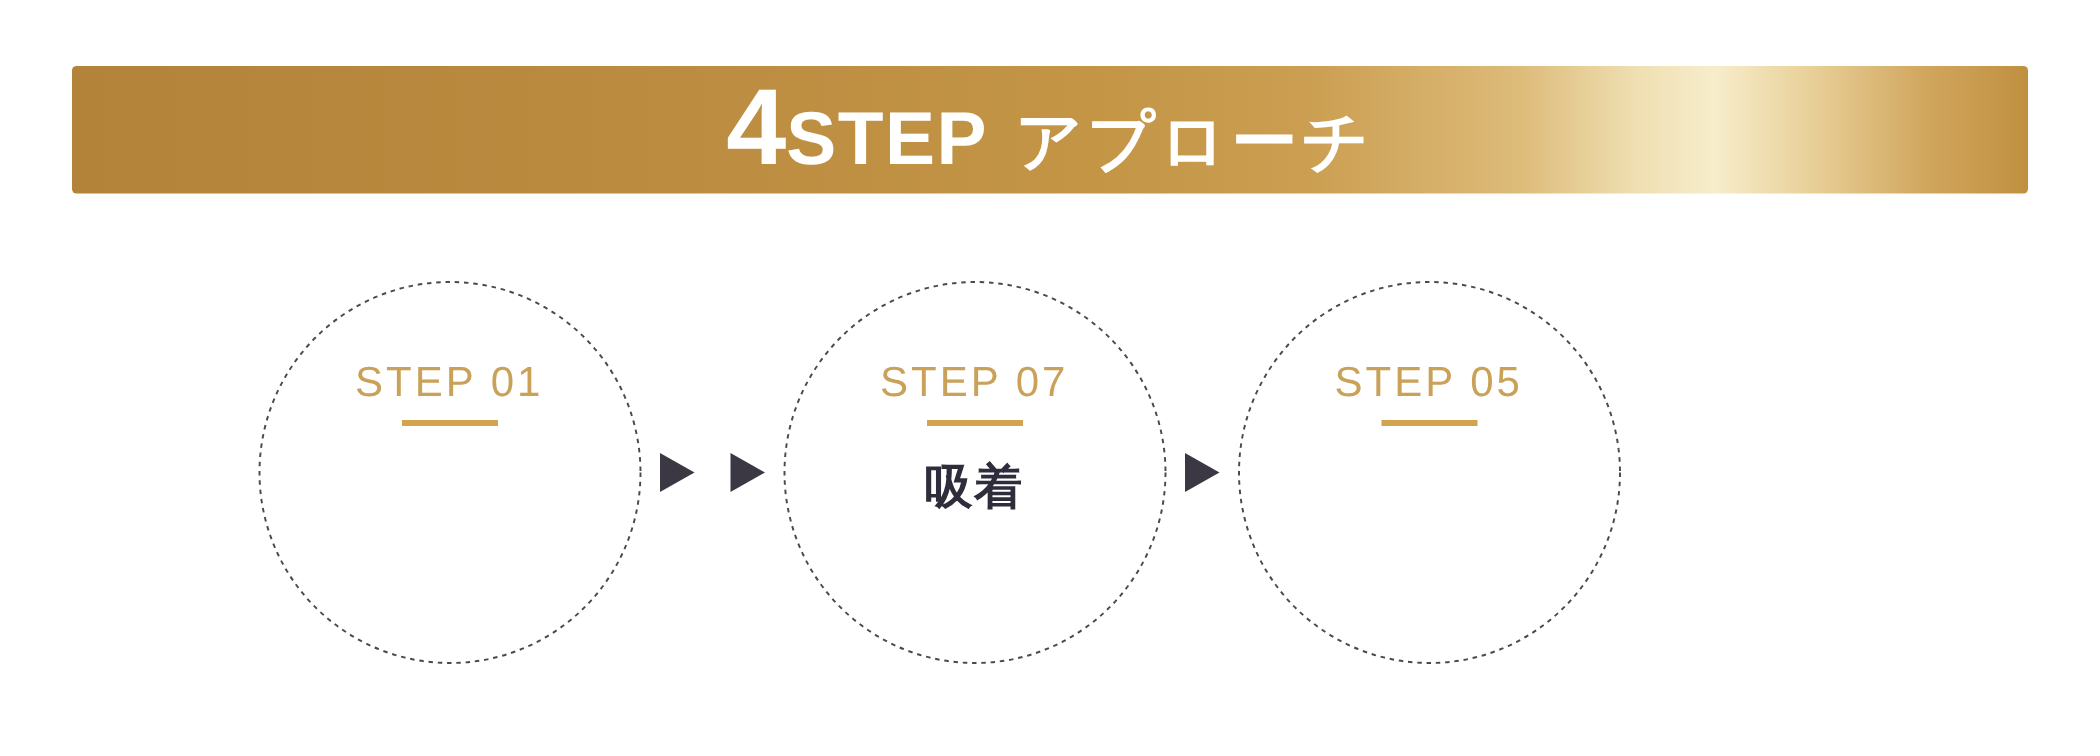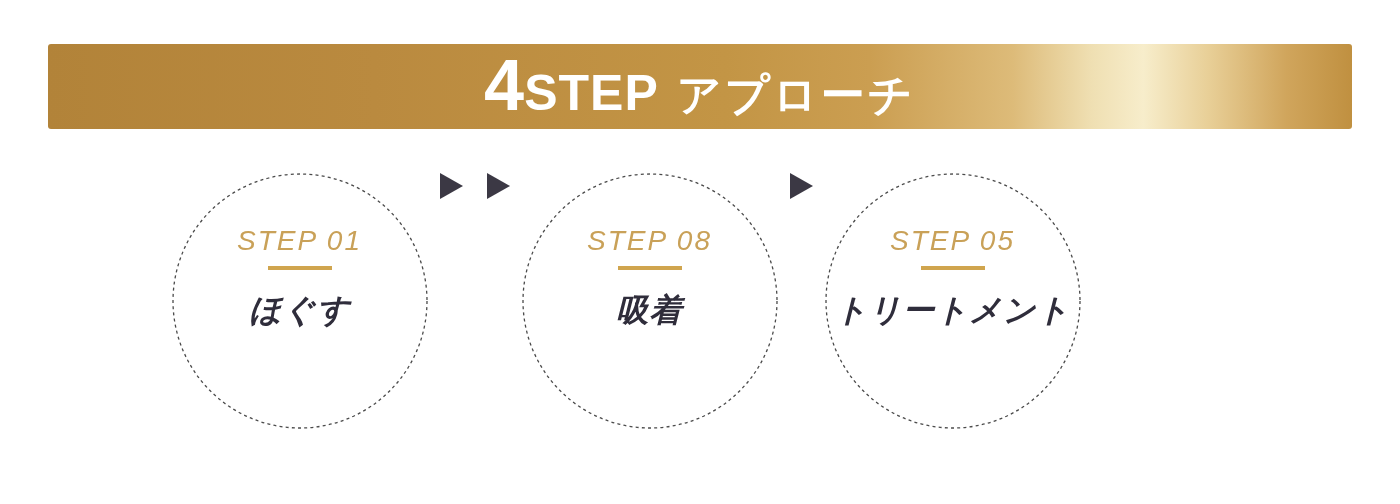--- a/index.html
+++ b/index.html
@@ -47,26 +47,26 @@
     color: #ffffff;
     white-space: nowrap;
   }
   .t-num  { font-size: 72px; font-weight: bold; letter-spacing: 0px; }
   .t-step { font-size: 50px; font-weight: bold; letter-spacing: 1px; }
   .t-jp   { font-size: 44px; font-weight: bold; letter-spacing: 3px; margin-left: 18px; }
 
   
   .steps {
     position: absolute;
-    top: 173px;
+    top: 187px;
     left: 0;
     width: 100%;
     display: flex;
     justify-content: center;
-    font-style: italic;
+    align-items: center;
   }
   .step-card {
     position: relative;
     width: 256px;
     height: 256px;
     flex: none;
   }
   .step-card svg {
     position: absolute;
     left: 0; top: 0;
@@ -126,47 +126,45 @@
 
   <div class="steps">
 
     <div class="step-card">
       <svg viewBox="0 0 256 256">
         <circle cx="128" cy="128" r="127" fill="#ffffff" stroke="#4a4a4a" stroke-width="1.3" stroke-dasharray="3 3.2"></circle>
       </svg>
       <div class="step-content">
         <div class="step-label">STEP 01</div>
         <div class="step-underline"></div>
-        <div class="step-title">ほぐす</div>
       </div>
     </div>
 
     <div class="arrow-right"></div>
 
 
     <div class="arrow-right"></div>
 
     <div class="step-card">
       <svg viewBox="0 0 256 256">
         <circle cx="128" cy="128" r="127" fill="#ffffff" stroke="#4a4a4a" stroke-width="1.3" stroke-dasharray="3 3.2"></circle>
       </svg>
       <div class="step-content">
-        <div class="step-label">STEP 08</div>
+        <div class="step-label">STEP 07</div>
         <div class="step-underline"></div>
         <div class="step-title">吸着</div>
       </div>
     </div>
 
     <div class="arrow-right"></div>
 
     <div class="step-card">
       <svg viewBox="0 0 256 256">
         <circle cx="128" cy="128" r="127" fill="#ffffff" stroke="#4a4a4a" stroke-width="1.3" stroke-dasharray="3 3.2"></circle>
       </svg>
       <div class="step-content">
         <div class="step-label">STEP 05</div>
         <div class="step-underline"></div>
-        <div class="step-title">トリートメント</div>
       </div>
     </div>
 
   </div>
 </div>
 
 </body></html>

